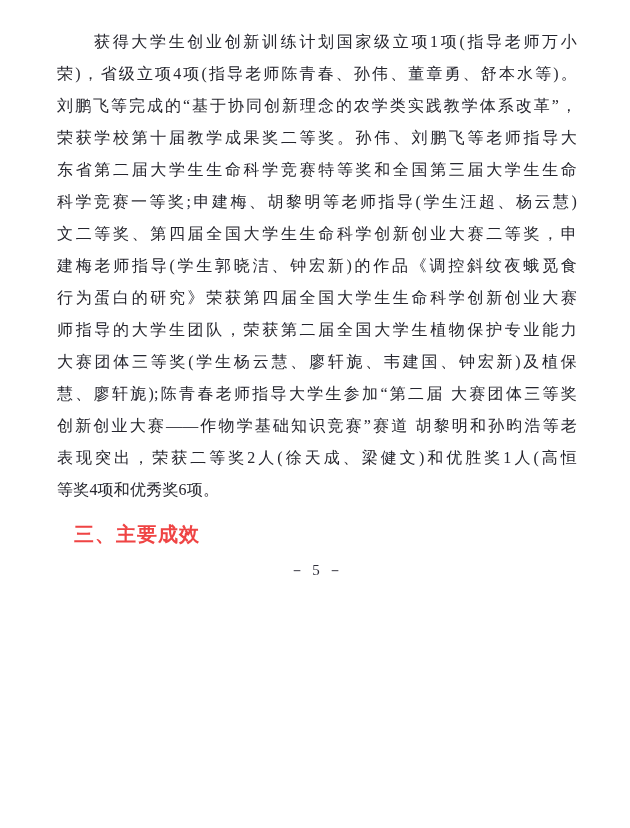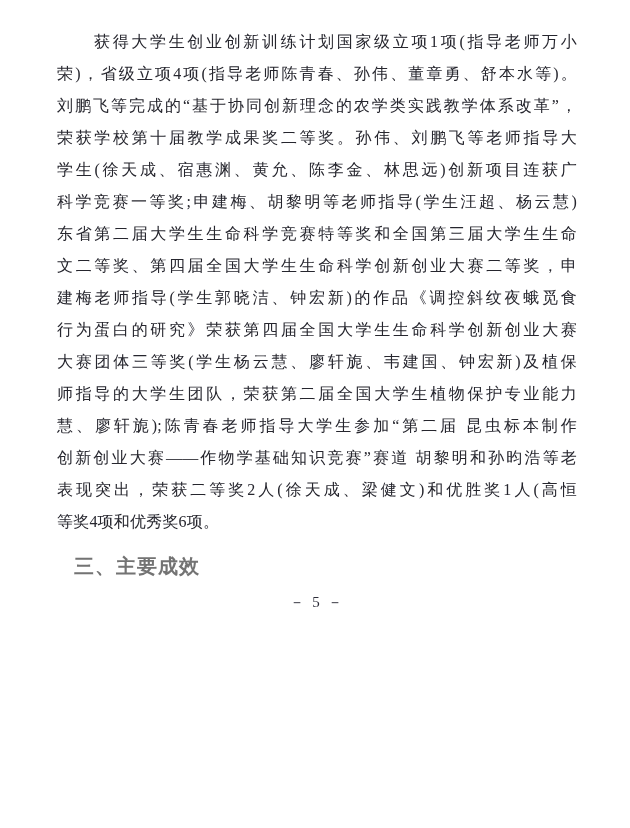--- a/index.html
+++ b/index.html
@@ -44,21 +44,21 @@
     text-align-last: left;
   }
   .section-heading {
     margin-top: 12px;
     padding-left: 17px;
     height: 32px;
     line-height: 32px;
     font-size: 20px;
     font-weight: bold;
     font-family: "Liberation Sans", "DejaVu Sans", sans-serif;
-    color: #737373;
+    color: #ef4444;
     letter-spacing: 1px;
     text-align: left;
     text-align-last: left;
   }
   .page-number {
     margin-top: 10px;
     width: 100%;
     text-align: center;
     text-align-last: center;
     font-size: 15px;
@@ -70,29 +70,28 @@
 </style>
 </head>
 <body>
 
 <div class="page">
   <div class="doc-body">
     <div class="line indent">获得大学生创业创新训练计划国家级立项1项(指导老师万小</div>
     <div class="line">荣)，省级立项4项(指导老师陈青春、孙伟、董章勇、舒本水等)。</div>
     <div class="line">刘鹏飞等完成的“基于协同创新理念的农学类实践教学体系改革”，</div>
     <div class="line">荣获学校第十届教学成果奖二等奖。孙伟、刘鹏飞等老师指导大</div>
-    <div class="line">学生(徐天成、宿惠渊、黄允、陈李金、林思远)创新项目连获广</div>
+    <div class="line">东省第二届大学生生命科学竞赛特等奖和全国第三届大学生生命</div>
     <div class="line">科学竞赛一等奖;申建梅、胡黎明等老师指导(学生汪超、杨云慧)</div>
-    <div class="line">东省第二届大学生生命科学竞赛特等奖和全国第三届大学生生命</div>
     <div class="line">文二等奖、第四届全国大学生生命科学创新创业大赛二等奖，申</div>
     <div class="line">建梅老师指导(学生郭晓洁、钟宏新)的作品《调控斜纹夜蛾觅食</div>
     <div class="line">行为蛋白的研究》荣获第四届全国大学生生命科学创新创业大赛</div>
+    <div class="line">师指导的大学生团队，荣获第二届全国大学生植物保护专业能力</div>
     <div class="line">大赛团体三等奖(学生杨云慧、廖轩旎、韦建国、钟宏新)及植保</div>
-    <div class="line">师指导的大学生团队，荣获第二届全国大学生植物保护专业能力</div>
-    <div class="line">慧、廖轩旎);陈青春老师指导大学生参加“第二届 昆虫标本制作</div>
+    <div class="line">慧、廖轩旎);陈青春老师指导大学生参加“第二届 大赛团体三等奖</div>
     <div class="line">创新创业大赛——作物学基础知识竞赛”赛道 胡黎明和孙昀浩等老</div>
     <div class="line">表现突出，荣获二等奖2人(徐天成、梁健文)和优胜奖1人(高恒</div>
     <div class="line last">等奖4项和优秀奖6项。</div>
 
     <div class="section-heading">三、主要成效</div>
 
     <div class="page-number">－ 5 －</div>
   </div>
 </div>
 

